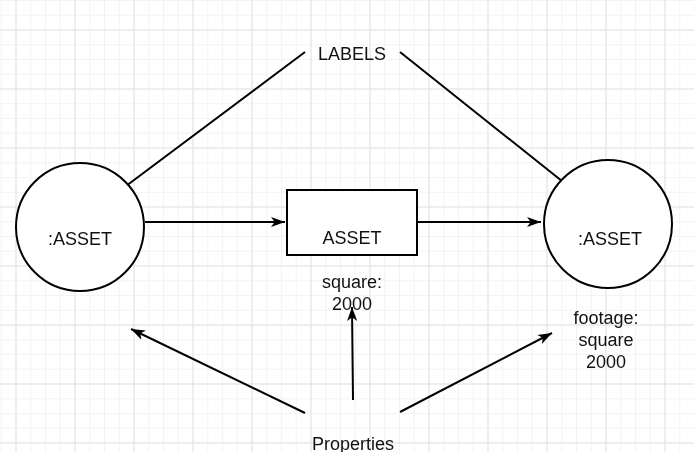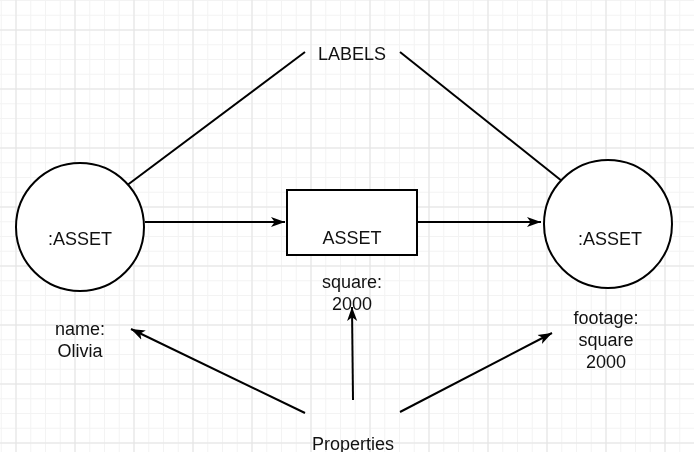--- a/index.html
+++ b/index.html
@@ -72,24 +72,20 @@
     <circle class="node-shape" cx="608" cy="224" r="64"></circle>
   </svg>
 
   <div class="lbl" style="left:352px; top:27px;">LABELS</div>
   <div class="lbl" style="left:353px; top:417px;">Properties</div>
 
   <div class="lbl" style="left:80px; top:212px;">:ASSET</div>
   <div class="lbl" style="left:352px; top:211px;">ASSET</div>
   <div class="lbl" style="left:610px; top:212px;">:ASSET</div>
 
-  <div class="lbl" style="left:80px; top:302px;">
-    <div>name:</div>
-    <div>Olivia</div>
-  </div>
 
   <div class="lbl" style="left:352px; top:255px;">
     <div>square:</div>
     <div>2000</div>
   </div>
 
   <div class="lbl" style="left:606px; top:291px;">
     <div>footage:</div>
     <div>square</div>
     <div>2000</div>

